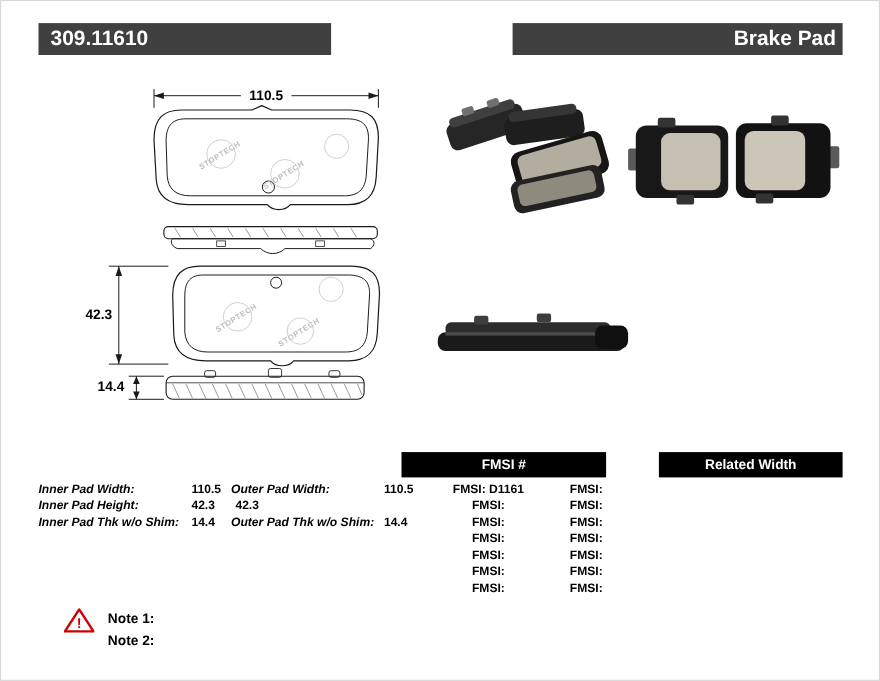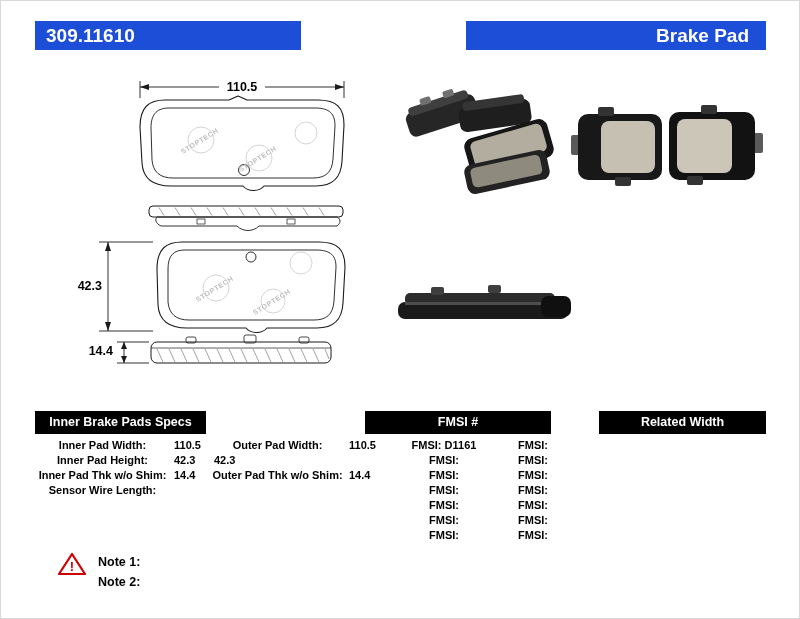--- a/index.html
+++ b/index.html
@@ -1,43 +1,43 @@
 <!DOCTYPE html>
 <html><head>
 <meta charset="utf-8">
 <style>
   * { margin:0; padding:0; box-sizing:border-box; }
   html,body { background:#fff; font-family:"Liberation Sans", sans-serif; }
   .page { position:relative; width:800px; height:619px; background:#fff; border:1px solid #d8d8d8; overflow:hidden; }
 
   
-  .hbar { position:absolute; top:20px; height:29px; background:#1d4ed8; color:#fff; font-weight:bold; font-size:19px; line-height:29px; }
+  .hbar { position:absolute; top:20px; height:29px; background:#404040; color:#fff; font-weight:bold; font-size:19px; line-height:29px; }
   .part-bar { left:34px; width:266px; padding-left:11px; }
-  .type-bar { left:465px; width:300px; text-align:right; padding-right:17px; }
+  .type-bar { left:465px; width:300px; text-align:right; padding-right:6px; }
 
   
   .art { position:absolute; left:0; top:0; }
   .dim { font-family:"Liberation Sans", sans-serif; font-size:12.5px; font-weight:bold; fill:#000; }
   .wm  { font-family:"Liberation Sans", sans-serif; font-size:7px; font-weight:bold; fill:#bcbcbc; letter-spacing:0.6px; }
 
   
   .secbar { position:absolute; top:410px; height:23px; background:#000; color:#fff; font-weight:bold; font-size:12.5px; line-height:23px; text-align:center; }
   .bar-inner   { left:34px;  width:171px; }
   .bar-outer   { left:209px; width:171px; }
   .bar-fmsi    { left:364px; width:186px; }
   .bar-related { left:598px; width:167px; }
 
   
   .rows { position:absolute; top:437px; }
   .inner-rows   { left:34px;  width:171px; }
   .outer-rows   { left:209px; width:171px; }
   .fmsi-rows    { left:384px; width:186px;text-align:center; }
   .related-rows { left:598px; width:167px; }
   .spec-row, .fmsi-row { display:flex; height:15px; line-height:15px; font-size:11px; font-weight:bold; color:#000; }
-  .lbl { flex:1; text-align:center; white-space:pre; }
+  .lbl { flex:1; text-align:left; white-space:pre;font-style:italic; }
   .val { width:36px; padding-left:4px; text-align:left; }
   .f1  { width:110px; padding-left:8px; }
   .f2  { flex:1; }
   .rel { padding-left:8px; }
 
   
   .note-block { position:absolute; left:57px; top:551px; display:flex; gap:12px; align-items:flex-start; }
   .note { font-size:12.5px; font-weight:bold; height:20px; line-height:20px; color:#000; }
 </style>
 </head>
@@ -190,23 +190,20 @@
     <g>
       <rect x="397" y="301" width="170" height="17" rx="7" fill="#1a1a1a"></rect>
       <rect x="404" y="292" width="150" height="12" rx="5" fill="#2c2c2c"></rect>
       <rect x="404" y="301" width="150" height="3" fill="#4d4d4d"></rect>
       <rect x="540" y="295" width="30" height="21" rx="7" fill="#101010"></rect>
       <rect x="430" y="286" width="13" height="8" rx="2" fill="#3e3e3e"></rect>
       <rect x="487" y="284" width="13" height="8" rx="2" fill="#3e3e3e"></rect>
     </g>
   </svg>
 
-  <div class="secbar bar-inner">
-    <span>Inner Brake Pads Specs</span>
-  </div>
   <div class="secbar bar-fmsi">
     <span>FMSI #</span>
   </div>
   <div class="secbar bar-related">
     <span>Related Width</span>
   </div>
 
   <div class="rows inner-rows">
     <div class="spec-row">
       <span class="lbl">Inner Pad Width:</span>
@@ -214,21 +211,20 @@
     </div>
     <div class="spec-row">
       <span class="lbl">Inner Pad Height:</span>
       <span class="val">42.3</span>
     </div>
     <div class="spec-row">
       <span class="lbl">Inner Pad Thk w/o Shim:</span>
       <span class="val">14.4</span>
     </div>
     <div class="spec-row">
-      <span class="lbl">Sensor Wire Length:</span>
       <span class="val"></span>
     </div>
   </div>
 
   <div class="rows outer-rows">
     <div class="spec-row">
       <span class="lbl">Outer Pad Width:</span>
       <span class="val">110.5</span>
     </div>
     <div class="spec-row">

